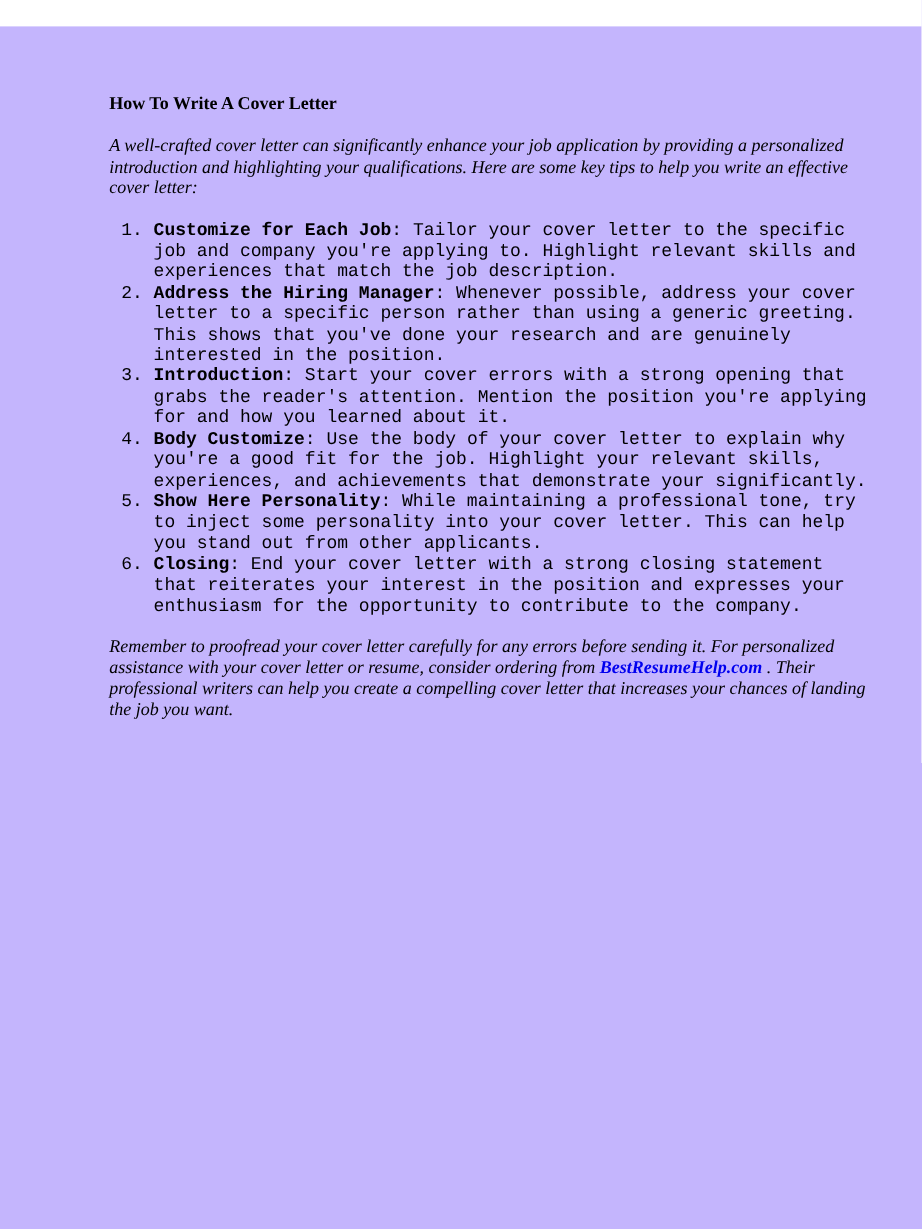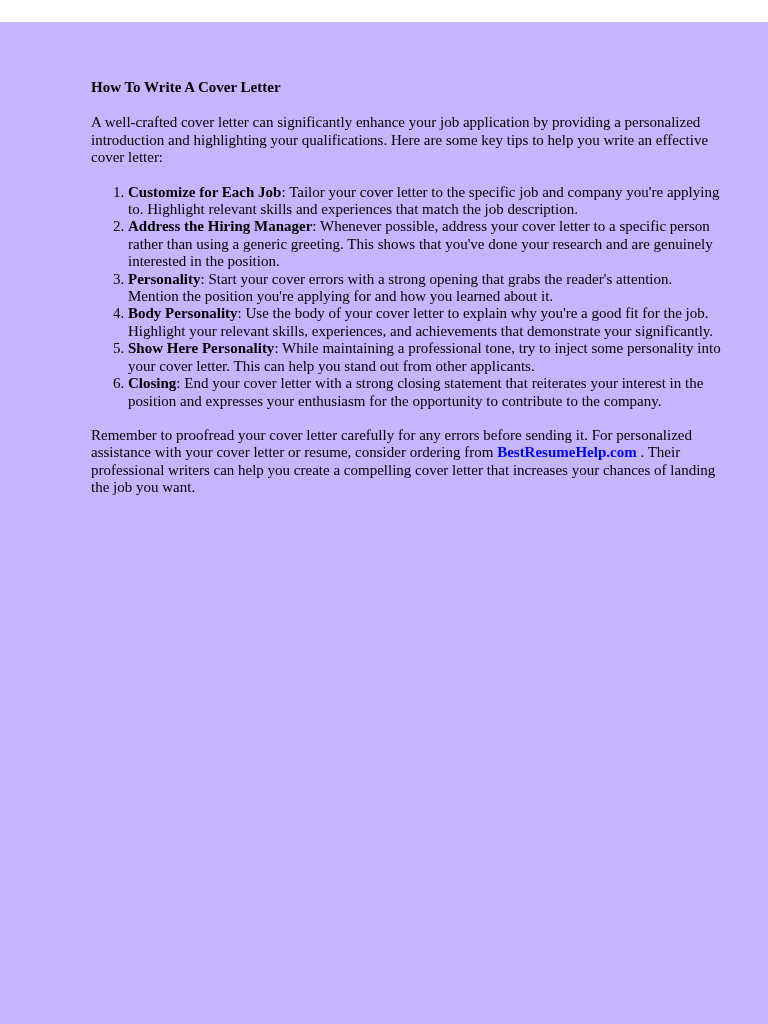--- a/index.html
+++ b/index.html
@@ -24,29 +24,31 @@
     background: #c4b5fd;
     margin-top: 22px;
   }
   .doc-title {
     font-size: 15px;
     font-weight: bold;
     margin: 0 0 18px 0;
   }
   .para {
     margin: 0 0 17px 0;
+    font-style: italic;
   }
   ol.tips-list {
     margin: 0 0 17px 0;
     padding: 0 0 0 37px;
     list-style-type: decimal;
   }
   ol.tips-list li {
     margin: 0;
     padding: 0;
+    font-family: Liberation Mono, monospace;
   }
   .tip-label {
     font-weight: bold;
   }
   .doc-link {
     color: #0000EE;
     font-weight: bold;
     text-decoration: none;
     cursor: pointer;
   }
@@ -56,21 +58,21 @@
 
 <div class="page">
 
   <h1 class="doc-title">How To Write A Cover Letter</h1>
 
   <p class="para">A well-crafted cover letter can significantly enhance your job application by providing a personalized introduction and highlighting your qualifications. Here are some key tips to help you write an effective cover letter:</p>
 
   <ol class="tips-list">
     <li><span class="tip-label">Customize for Each Job</span><span>: </span><span>Tailor your cover letter to the specific job and company you're applying to. Highlight relevant skills and experiences that match the job description.</span></li>
     <li><span class="tip-label">Address the Hiring Manager</span><span>: </span><span>Whenever possible, address your cover letter to a specific person rather than using a generic greeting. This shows that you've done your research and are genuinely interested in the position.</span></li>
-    <li><span class="tip-label">Personality</span><span>: </span><span>Start your cover errors with a strong opening that grabs the reader's attention. Mention the position you're applying for and how you learned about it.</span></li>
-    <li><span class="tip-label">Body Personality</span><span>: </span><span>Use the body of your cover letter to explain why you're a good fit for the job. Highlight your relevant skills, experiences, and achievements that demonstrate your significantly.</span></li>
+    <li><span class="tip-label">Introduction</span><span>: </span><span>Start your cover errors with a strong opening that grabs the reader's attention. Mention the position you're applying for and how you learned about it.</span></li>
+    <li><span class="tip-label">Body Customize</span><span>: </span><span>Use the body of your cover letter to explain why you're a good fit for the job. Highlight your relevant skills, experiences, and achievements that demonstrate your significantly.</span></li>
     <li><span class="tip-label">Show Here Personality</span><span>: </span><span>While maintaining a professional tone, try to inject some personality into your cover letter. This can help you stand out from other applicants.</span></li>
     <li><span class="tip-label">Closing</span><span>: </span><span>End your cover letter with a strong closing statement that reiterates your interest in the position and expresses your enthusiasm for the opportunity to contribute to the company.</span></li>
   </ol>
 
   <p class="para"><span>Remember to proofread your cover letter carefully for any errors before sending it. For personalized assistance with your cover letter or resume, consider ordering from </span><a class="doc-link" href="#">BestResumeHelp.com</a><span> . Their professional writers can help you create a compelling cover letter that increases your chances of landing the job you want.</span></p>
 
 </div>
 
 </body></html>

